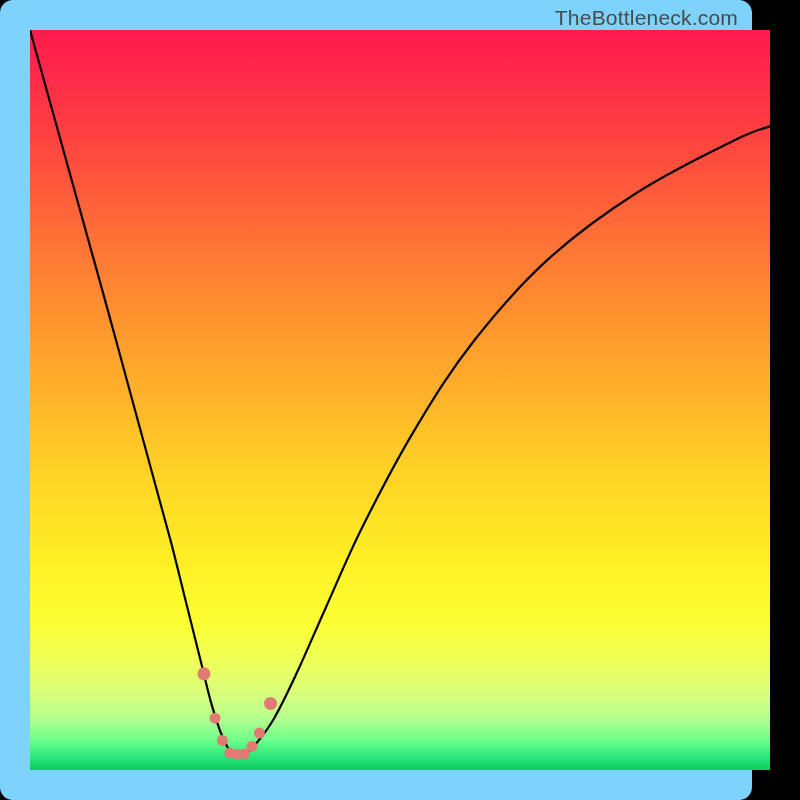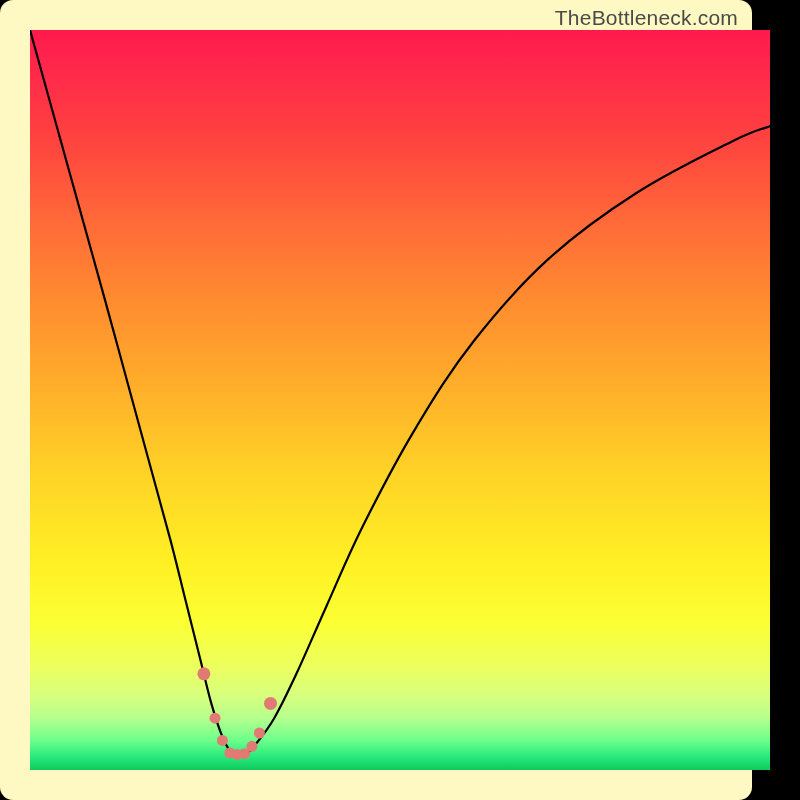--- a/index.html
+++ b/index.html
@@ -10,21 +10,21 @@
     overflow: hidden;
     background: #000;
     font-family: Arial, Helvetica, sans-serif;
   }
   .frame {
     position: absolute;
     left: 0;
     top: 0;
     width: 752px;
     height: 800px;
-    background: #fef9c3;
+    background: #7dd3fc;
     border-radius: 13px;
   }
   .plot {
     position: absolute;
     left: 30px;
     top: 30px;
     width: 740px;
     height: 740px;
     background: linear-gradient(
       to bottom,

